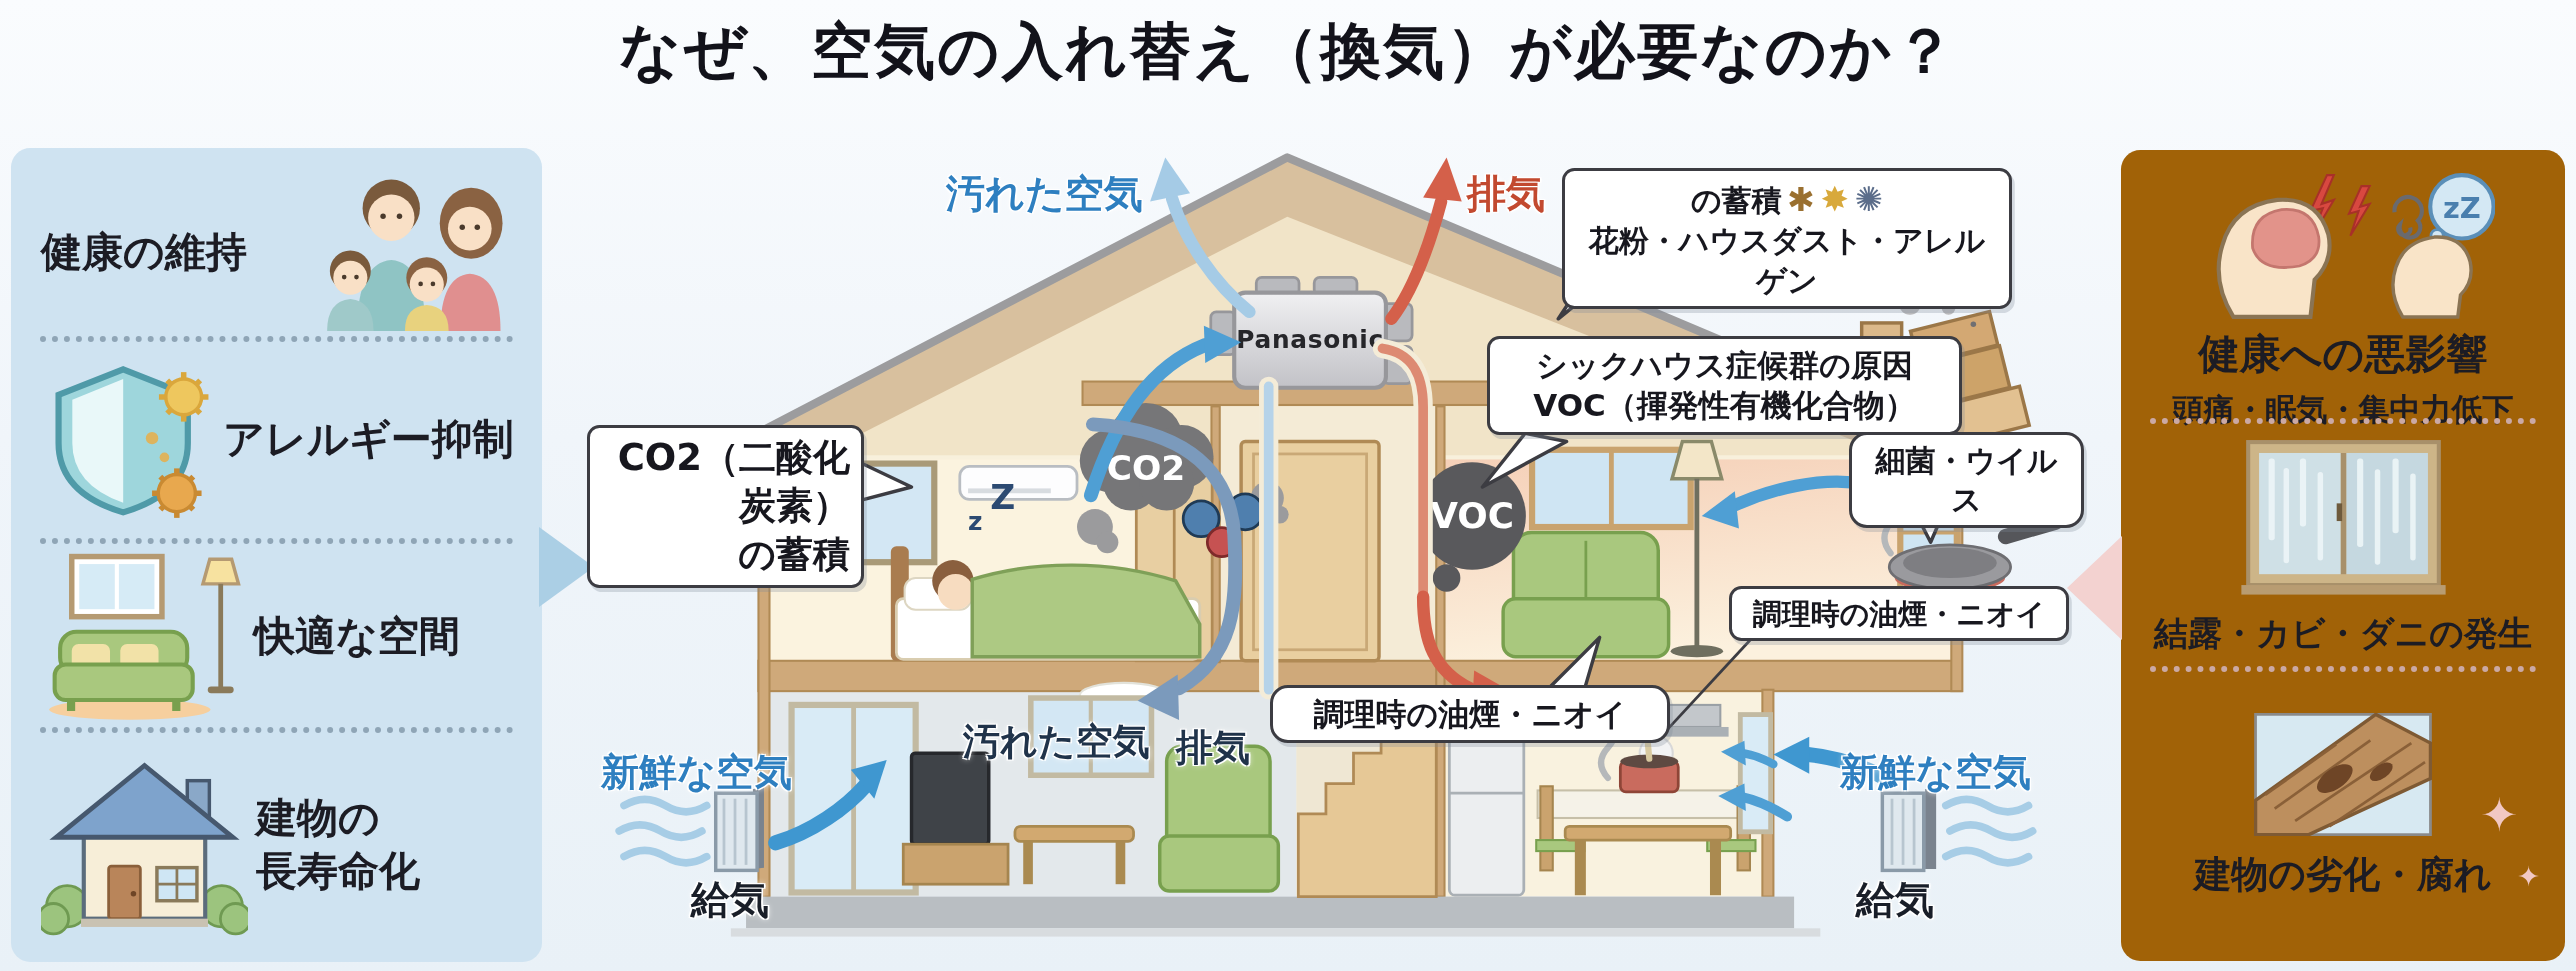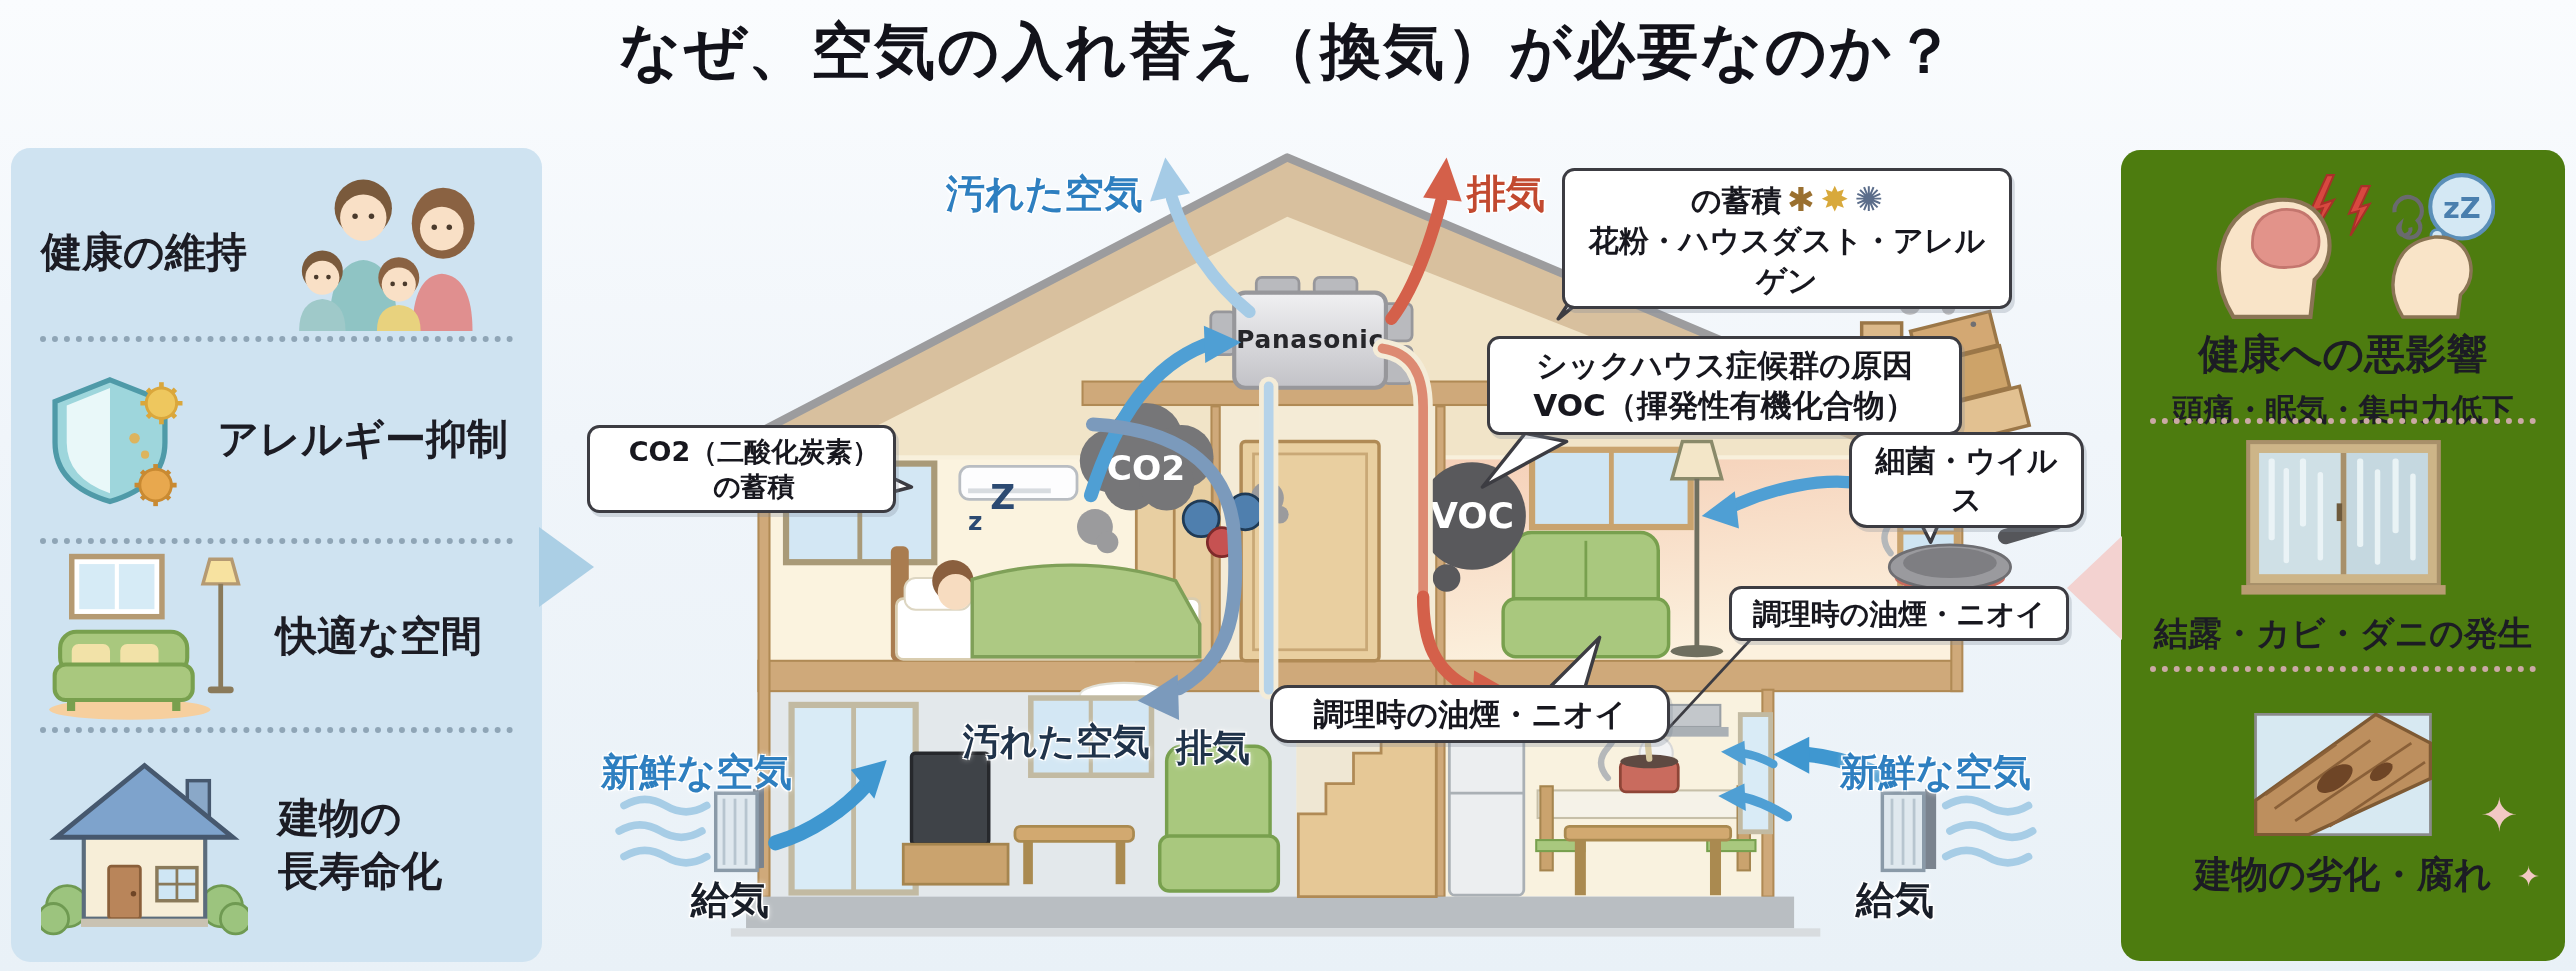--- a/index.html
+++ b/index.html
@@ -7,26 +7,26 @@
        font-family:"DejaVu Sans","Liberation Sans",sans-serif;
        background:linear-gradient(180deg,#fafcfe 0%,#f0f5fa 45%,#e9f1f7 100%);}
   .abs{position:absolute;}
   .ttl{position:absolute;left:0;right:0;top:11px;text-align:center;font-size:61px;font-weight:bold;
        color:#12121a;letter-spacing:2.1px;}
   
   .panel{position:absolute;border-radius:19.3px;}
   .panel-left{left:11px;top:148px;width:531px;height:814px;background:#cfe3f1;}
   .panel-left::after{content:"";position:absolute;right:-52px;top:379px;width:0;height:0;
        border-top:40px solid transparent;border-bottom:40px solid transparent;border-left:55px solid #abcfe5;}
-  .panel-right{left:2121px;top:150px;width:444px;height:811px;background:#4d7c0f;}
+  .panel-right{left:2121px;top:150px;width:444px;height:811px;background:#a16207;}
   .panel-right::after{content:"";position:absolute;left:-54px;top:386px;width:0;height:0;
        border-top:52px solid transparent;border-bottom:52px solid transparent;border-right:55px solid #f3d2d0;}
   .dotline-b{position:absolute;left:29px;right:29px;border-top:6.2px dotted #8fa5b6;}
   .dotline-p{position:absolute;left:29px;right:29px;border-top:6.2px dotted #cba9a5;}
-  .lrow{position:absolute;left:30px;right:34px;display:flex;align-items:center;gap:30px;}
+  .lrow{position:absolute;left:30px;right:6px;display:flex;align-items:center;gap:8px;}
   .ltxt{font-size:41px;font-weight:bold;color:#1c1c24;line-height:1.28;white-space:nowrap;}
   .rcol{position:absolute;left:0;right:0;text-align:center;}
   .rtitle{font-size:41px;font-weight:bold;color:#1c1c24;white-space:nowrap;}
   .rsub{font-size:31px;font-weight:bold;color:#1c1c24;white-space:nowrap;}
   .rlabel{font-size:34px;font-weight:bold;color:#1c1c24;white-space:nowrap;}
   .sparkle{position:absolute;color:#f2c8c3;font-weight:bold;}
   
   .lbl{position:absolute;font-weight:bold;white-space:nowrap;
        text-shadow:1.4px 1.4px 0 #fff,-1.4px 1.4px 0 #fff,1.4px -1.4px 0 #fff,-1.4px -1.4px 0 #fff,0 0 6.9px #fff;}
   .blue{color:#2e7fc0;} .red{color:#c2492f;} .navy{color:#20334a;} .ink{color:#191e28;}
@@ -485,20 +485,20 @@
 <div class="lbl ink" style="left:1856px;top:873px;font-size:39px;">給気</div>
 
 <div class="box" style="left:1562px;top:168px;width:422px;font-size:30px;">
   <div><span>の蓄積</span><span class="ic" style="color:#9a7030;font-size:33px;">✱</span><span class="ic" style="color:#d8a93c;font-size:34px;">✸</span><span class="ic" style="color:#5b6d8a;font-size:34px;">✺</span></div>
   <div>花粉・ハウスダスト・アレルゲン</div>
 </div>
 <div class="box" style="left:1487px;top:336px;width:447px;font-size:31px;">
   <div>シックハウス症候群の原因</div>
   <div>VOC（揮発性有機化合物）</div>
 </div>
-<div class="box" style="left:587px;top:425px;width:256px;font-size:27px;text-align:center;padding-left:36px;">
+<div class="box" style="left:587px;top:425px;width:256px;font-size:37px;text-align:right;padding-left:4px;">
   <div>CO2（二酸化炭素）</div>
   <div>の蓄積</div>
 </div>
 <div class="box" style="left:1849px;top:432px;width:207px;font-size:30px;border-radius:18px;">細菌・ウイルス</div>
 <div class="box" style="left:1270px;top:685px;width:372px;font-size:31px;border-radius:18px;">調理時の油煙・ニオイ</div>
 <div class="box" style="left:1729px;top:586px;width:312px;font-size:29px;">調理時の油煙・ニオイ</div>
 
 
 </body></html>

